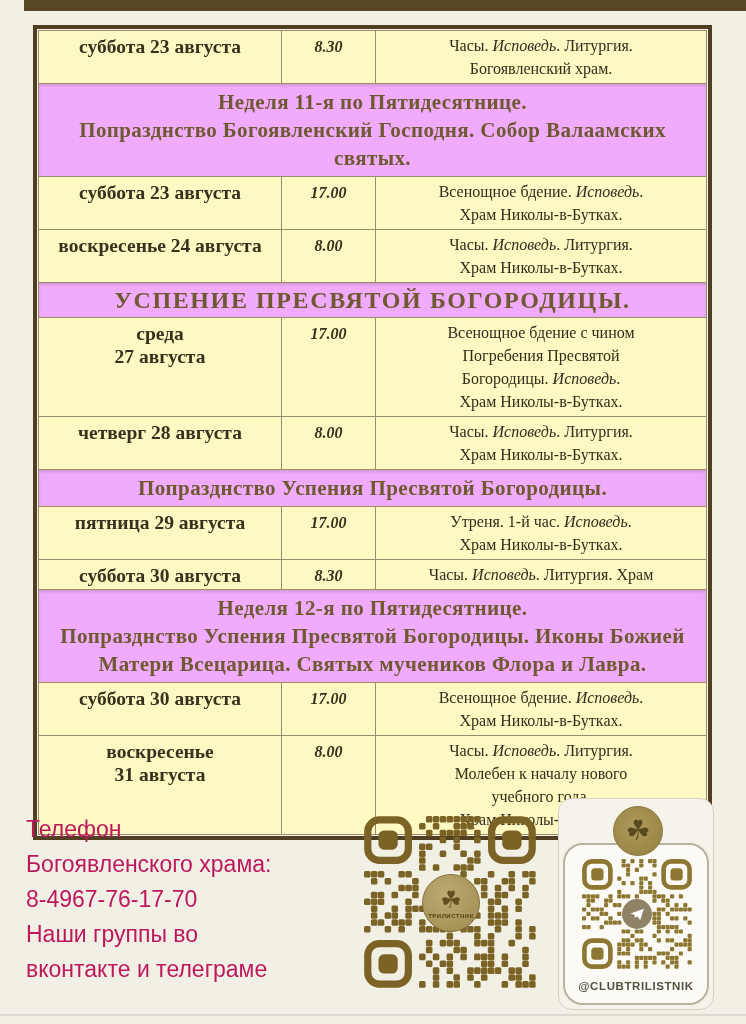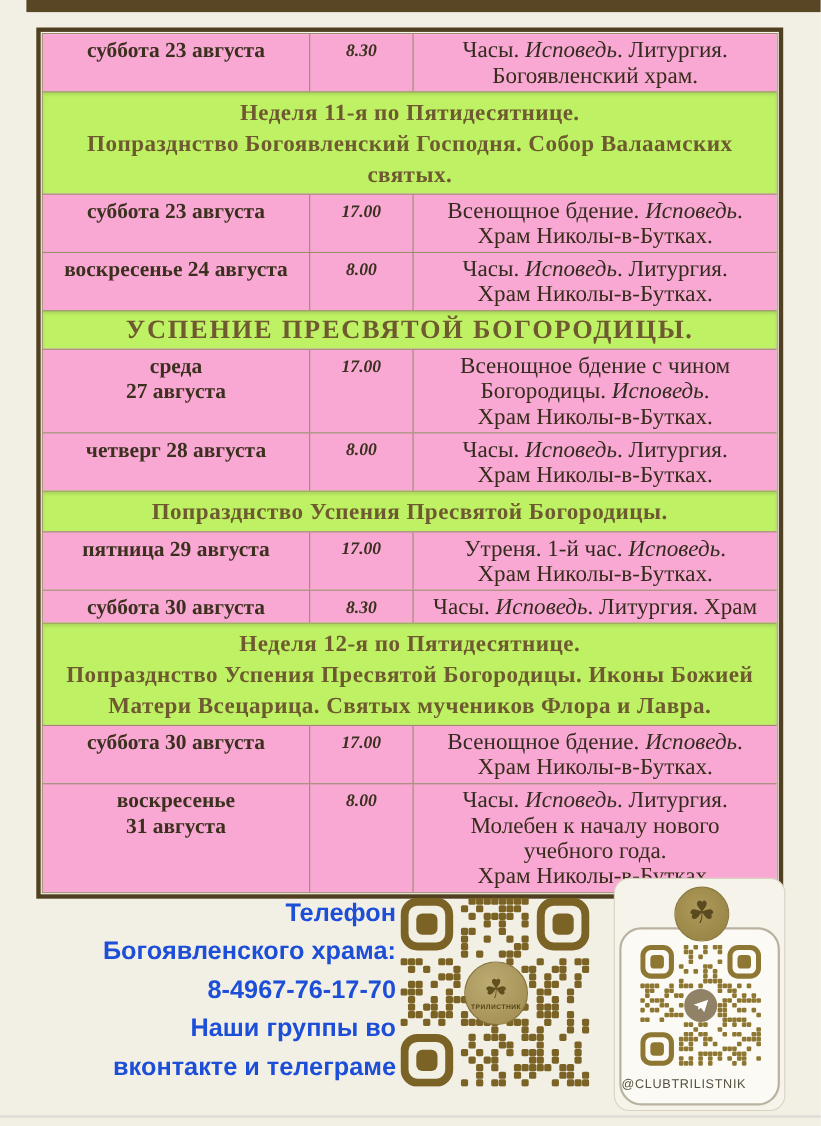--- a/index.html
+++ b/index.html
@@ -11,39 +11,39 @@
   
   .top-bar{position:absolute;left:24px;right:0;top:0;height:11px;background:#584624;}
   
   .table-outer{
     position:absolute;left:33px;top:25px;width:669px;
     border:4px solid #503f20;background:#f7f5ec;padding:1px;
   }
   .table-inner{border:1px solid #9a8c6c;}
   .row{display:flex;border-top:1px solid #9a8c6c;}
   .row:first-child{border-top:none;}
-  .service-row{background:#f9a8d4;color:#332b1d;}
+  .service-row{background:#fef9c3;color:#332b1d;}
   .cell{box-sizing:border-box;padding:2px 5px;text-align:center;}
   .date-cell{flex:0 0 243px;border-right:1.5px solid #9a8c6c;
     font-weight:bold;font-size:19.5px;line-height:23px;color:#3a301d;padding-top:4px;}
   .date-line{white-space:nowrap;}
   .time-cell{flex:0 0 94px;border-right:1.5px solid #9a8c6c;
     font-weight:bold;font-size:16px;line-height:23px;color:#3a301d;padding-top:4px;font-style:italic;}
-  .service-cell{flex:1;font-size:21px;line-height:23px;padding-top:3px;padding-bottom:3px;text-align:center;}
+  .service-cell{flex:1;font-size:16px;line-height:23px;padding-top:3px;padding-bottom:3px;text-align:center;}
   .service-cell .b{font-weight:normal;color:#362c19;}
   .service-cell .i{font-style:italic;}
-  .header-row{display:block;background:#bef264;color:#6e5930;text-align:center;
+  .header-row{display:block;background:#f0abfc;color:#6e5930;text-align:center;
     font-weight:bold;font-size:21px;line-height:28px;padding:4px 6px;letter-spacing:0.4px;
     box-shadow:inset 0 2px 3px rgba(90,80,55,0.18);}
   .header-row.caps{font-size:24px;letter-spacing:1.6px;padding:3px 2px;}
   
   .contacts{
-    position:absolute;left:26px;top:812px;width:334px;text-align:right;
-    font-family:"Liberation Sans", sans-serif;font-weight:bold;
-    font-size:23px;line-height:35px;color:#1d4ed8;
+    position:absolute;left:26px;top:812px;width:334px;text-align:left;
+    font-family:"Liberation Sans", sans-serif;font-weight:normal;
+    font-size:23px;line-height:35px;color:#be185d;
   }
   
   .qr-left{position:absolute;left:364px;top:816px;width:172px;height:172px;}
   .qr-left svg{display:block;}
   .qr-center-logo{
     position:absolute;left:58px;top:58px;width:56px;height:56px;border-radius:50%;
     background:radial-gradient(circle at 40% 35%, #bcab72, #9d8a4e);
     border:1px solid #83703c;display:flex;flex-direction:column;align-items:center;justify-content:center;
   }
   .qr-center-logo .clover{font-size:24px;line-height:24px;color:#60501f;}
@@ -60,22 +60,22 @@
   }
   .sticker-logo .clover{font-size:28px;line-height:28px;color:#5a4a20;}
   .sticker-card{
     position:absolute;left:4px;right:4px;top:44px;bottom:4px;
     background:#fcfaf4;border:2px solid #b9b2a0;border-radius:20px;z-index:1;
   }
   .qr-right{position:absolute;left:17px;top:14px;width:110px;height:110px;}
   .tg-circle{position:absolute;left:40px;top:40px;width:30px;height:30px;border-radius:50%;
     background:#8f8266;display:flex;align-items:center;justify-content:center;}
   .handle{
-    position:absolute;left:0;right:0;bottom:11px;text-align:left;
-    font-family:"Liberation Sans", sans-serif;font-weight:normal;font-size:11.5px;
+    position:absolute;left:0;right:0;bottom:11px;text-align:center;
+    font-family:"Liberation Sans", sans-serif;font-weight:bold;font-size:11.5px;
     letter-spacing:0.6px;color:#55503f;
   }
   
   .bottom-line{position:absolute;left:0;right:0;bottom:8px;height:2px;background:rgba(150,155,160,0.25);}
 </style>
 </head>
 <body>
 
 <div class="top-bar"></div>
 
@@ -119,20 +119,21 @@
         <div class="hdr-line">УСПЕНИЕ ПРЕСВЯТОЙ БОГОРОДИЦЫ.</div>
       </div>
       <div class="row service-row">
         <div class="cell date-cell">
           <div class="date-line">среда</div>
           <div class="date-line">27 августа</div>
         </div>
         <div class="cell time-cell">17.00</div>
         <div class="cell service-cell">
           <div class="svc-line"><span>Всенощное бдение с чином</span></div>
+          <div class="svc-line"><span class="b">Погребения Пресвятой</span></div>
           <div class="svc-line"><span class="b">Богородицы.</span><span> </span><span class="i">Исповедь</span><span>.</span></div>
           <div class="svc-line"><span class="b">Храм Николы-в-Бутках.</span></div>
         </div>
       </div>
       <div class="row service-row">
         <div class="cell date-cell">
           <div class="date-line">четверг 28 августа</div>
         </div>
         <div class="cell time-cell">8.00</div>
         <div class="cell service-cell">

